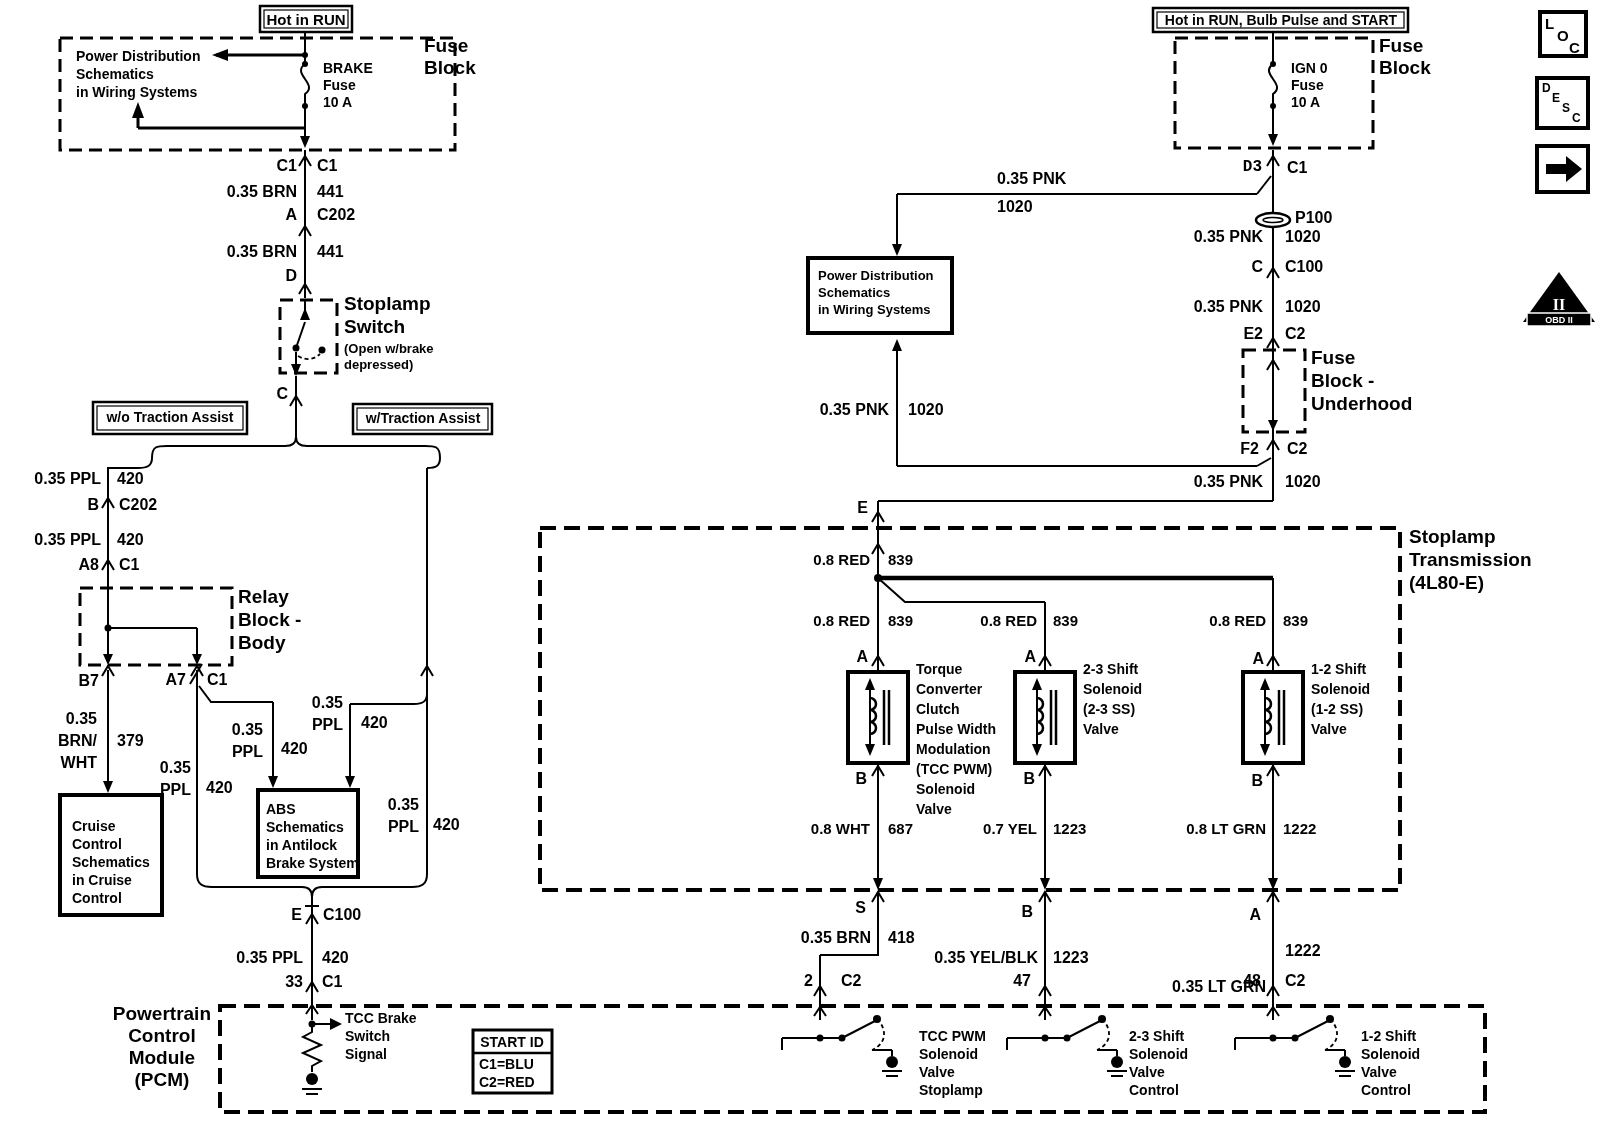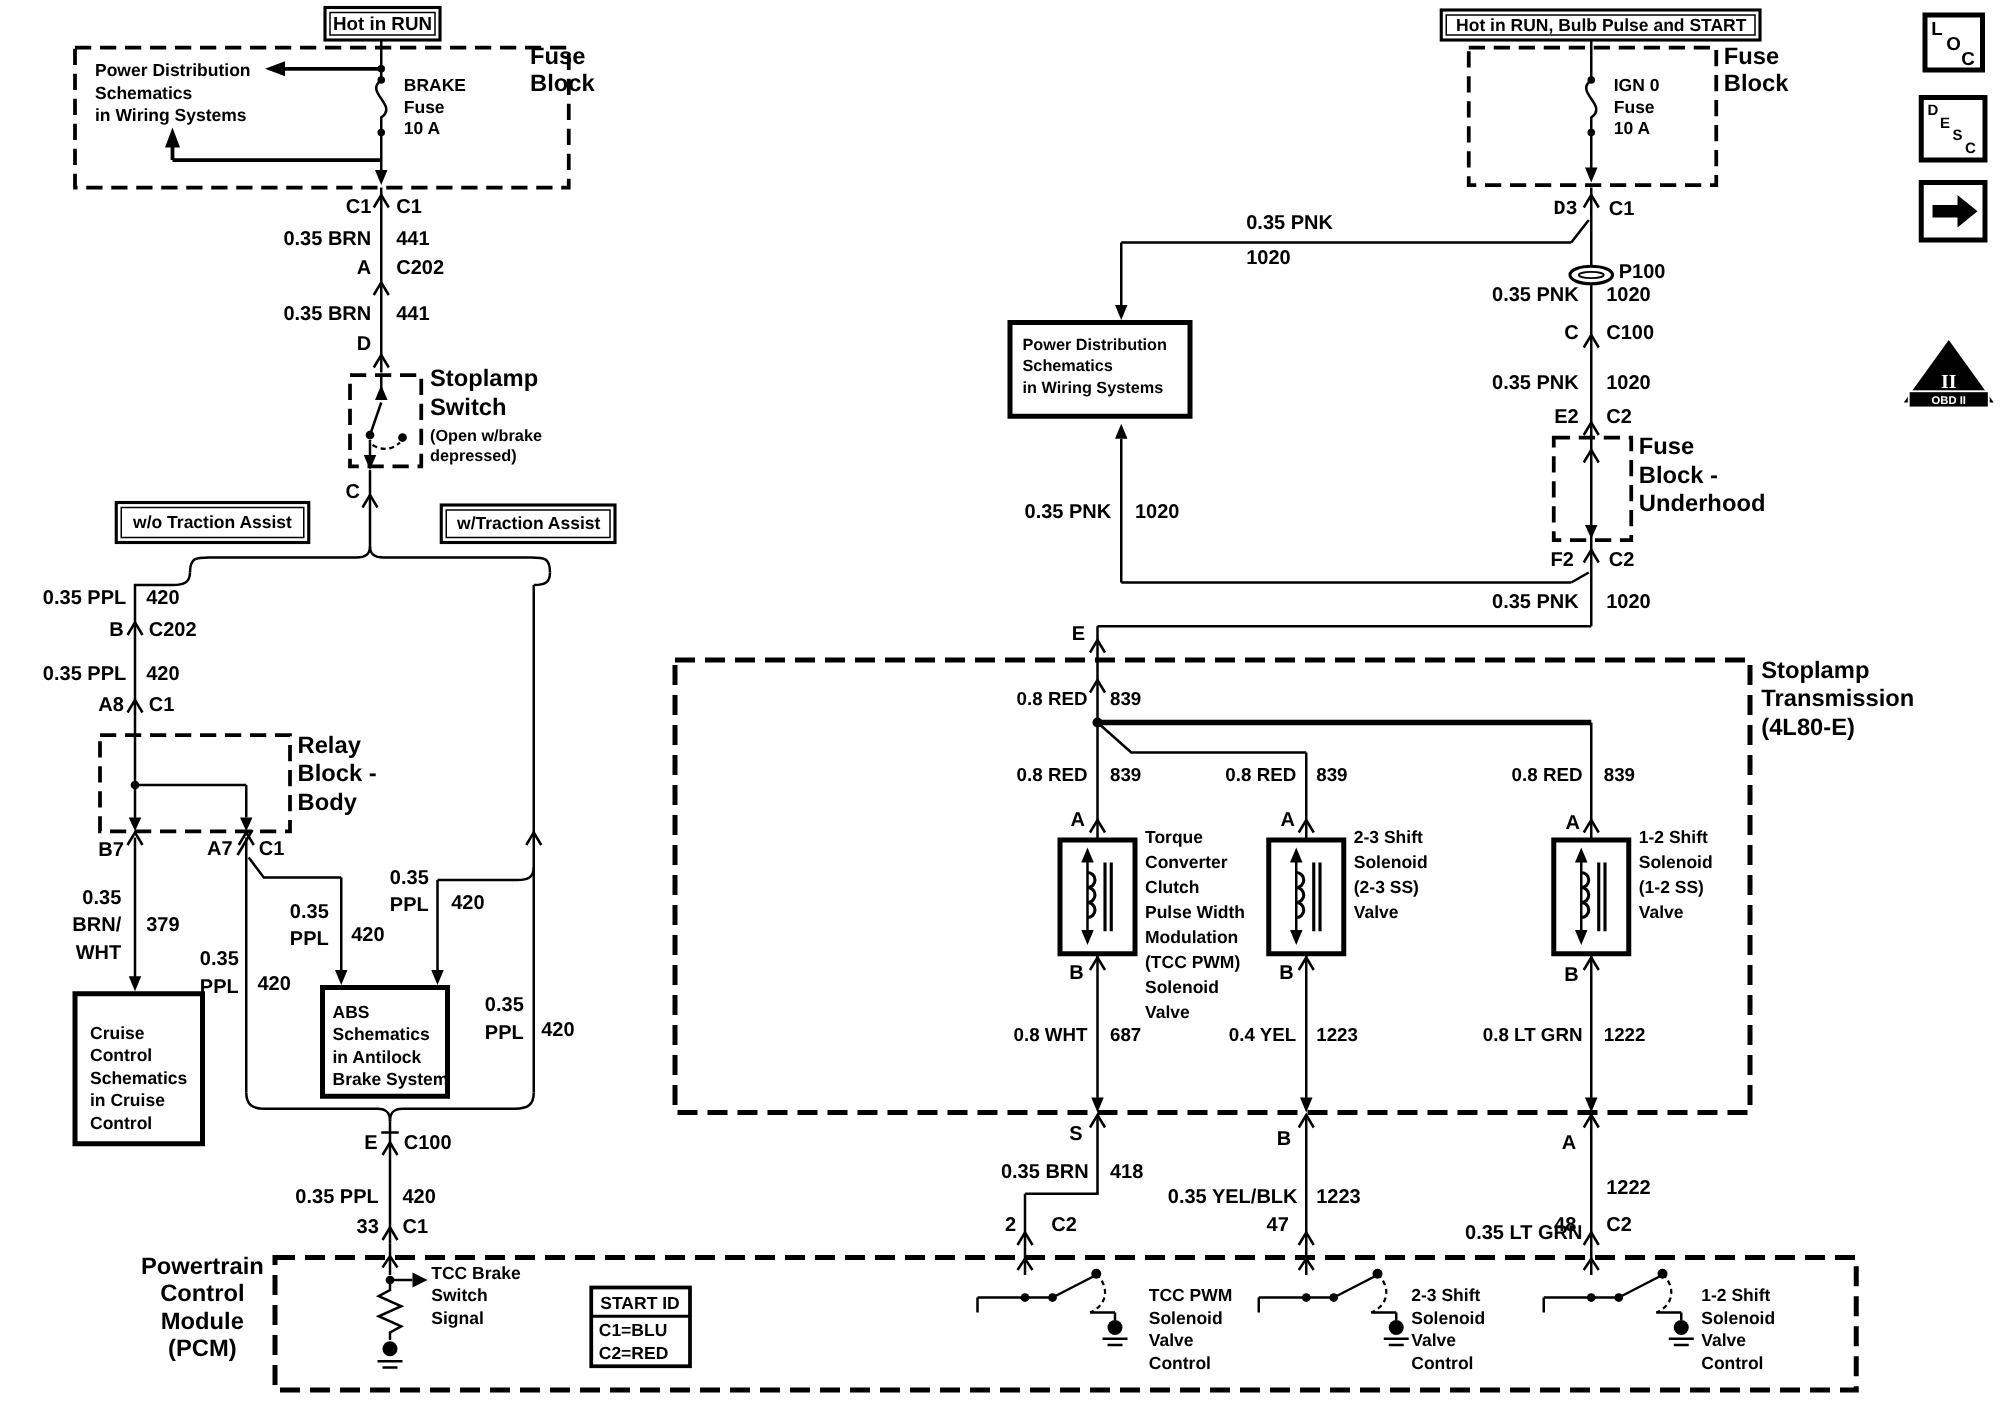--- a/index.html
+++ b/index.html
@@ -390,42 +390,42 @@
 Valve</div>
       <div class="lbl" style="font-size: 14px; line-height: 20px; top: 659px; left: 1311px;">1-2 Shift
 Solenoid
 (1-2 SS)
 Valve</div>
       <div class="lbl" style="font-size: 16px; top: 770px; right: 733px; text-align: right;">B</div>
       <div class="lbl" style="font-size: 16px; top: 770px; right: 565px; text-align: right;">B</div>
       <div class="lbl" style="font-size: 16px; top: 772px; right: 337px; text-align: right;">B</div>
       <div class="lbl" style="font-size: 15px; top: 821px; right: 730px; text-align: right;">0.8 WHT</div>
       <div class="lbl" style="font-size: 15px; top: 821px; left: 888px;">687</div>
-      <div class="lbl" style="font-size: 15px; top: 821px; right: 563px; text-align: right;">0.4 YEL</div>
+      <div class="lbl" style="font-size: 15px; top: 821px; right: 563px; text-align: right;">0.7 YEL</div>
       <div class="lbl" style="font-size: 15px; top: 821px; left: 1053px;">1223</div>
       <div class="lbl" style="font-size: 15px; top: 821px; right: 334px; text-align: right;">0.8 LT GRN</div>
       <div class="lbl" style="font-size: 15px; top: 821px; left: 1283px;">1222</div>
       <div class="lbl" style="font-size: 16px; top: 899px; right: 734px; text-align: right;">S</div>
       <div class="lbl" style="font-size: 16px; top: 929px; right: 729px; text-align: right;">0.35 BRN</div>
       <div class="lbl" style="font-size: 16px; top: 929px; left: 888px;">418</div>
       <div class="lbl" style="font-size: 16px; top: 903px; right: 567px; text-align: right;">B</div>
       <div class="lbl" style="font-size: 16px; top: 949px; right: 562px; text-align: right;">0.35 YEL/BLK</div>
       <div class="lbl" style="font-size: 16px; top: 949px; left: 1053px;">1223</div>
       <div class="lbl" style="font-size: 16px; top: 906px; right: 339px; text-align: right;">A</div>
       <div class="lbl" style="font-size: 16px; top: 942px; right: 334px; text-align: right; margin-top: 36px;">0.35 LT GRN</div>
       <div class="lbl" style="font-size: 16px; top: 942px; left: 1285px;">1222</div>
       <div class="lbl" style="font-size: 16px; top: 972px; right: 787px; text-align: right;">2</div>
       <div class="lbl" style="font-size: 16px; top: 972px; left: 841px;">C2</div>
       <div class="lbl" style="font-size: 16px; top: 972px; right: 569px; text-align: right;">47</div>
       <div class="lbl" style="font-size: 16px; top: 972px; right: 339px; text-align: right;">48</div>
       <div class="lbl" style="font-size: 16px; top: 972px; left: 1285px;">C2</div>
       <div class="lbl" style="font-size: 14px; line-height: 18px; top: 1027px; left: 919px;">TCC PWM
 Solenoid
 Valve
-Control</div>
+Stoplamp</div>
       <div class="lbl" style="font-size: 14px; line-height: 18px; top: 1027px; left: 1129px;">2-3 Shift
 Solenoid
 Valve
 Control</div>
       <div class="lbl" style="font-size: 14px; line-height: 18px; top: 1027px; left: 1361px;">1-2 Shift
 Solenoid
 Valve
 Control</div>
     </div>
 

